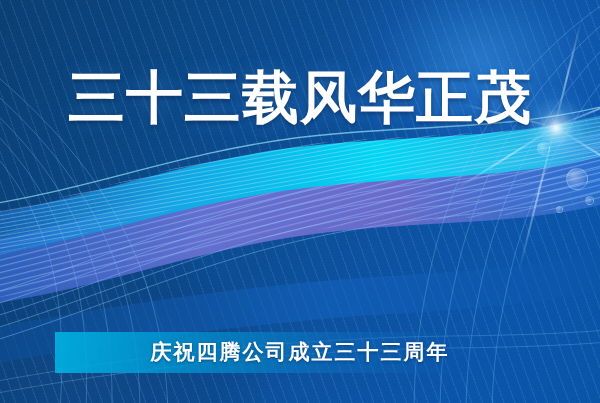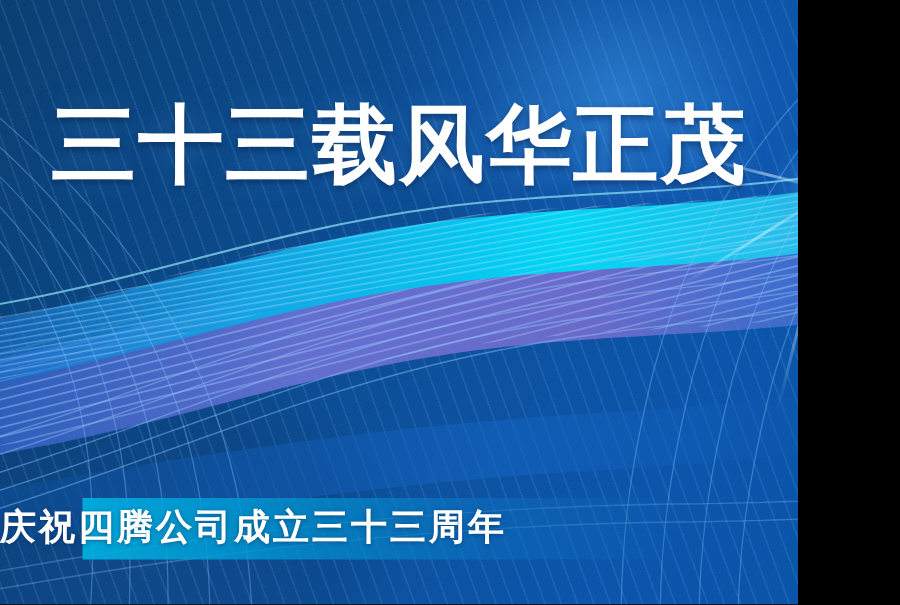--- a/index.html
+++ b/index.html
@@ -2,21 +2,21 @@
 <html><head>
 <meta charset="utf-8">
 <style>
   html, body {
     margin: 0;
     padding: 0;
     background: #000;
   }
   #poster {
     position: relative;
-    width: 532px;
+    width: 600px;
     height: 403px;
     overflow: hidden;
     font-family: "Liberation Sans", "DejaVu Sans", sans-serif;
     background: linear-gradient(118deg,
         #0a3f72 0%,
         #0b4682 22%,
         #0c4c91 42%,
         #0d52a0 62%,
         #0b55ab 82%,
         #0a55a8 100%);
@@ -138,24 +138,24 @@
         rgba(0,176,224,0.92) 0%,
         rgba(0,150,210,0.80) 26%,
         rgba(12,110,190,0.55) 58%,
         rgba(12,90,175,0.18) 84%,
         rgba(12,85,170,0.00) 100%);
     pointer-events: none;
   }
   .subtitle {
     position: absolute;
     left: 0; right: 0; top: 337px;
-    text-align: left;
+    text-align: center;
     color: #ffffff;
     font-family: "Liberation Serif", "DejaVu Serif", serif;
-    font-size: 24px;
+    font-size: 21px;
     font-weight: 700;
     letter-spacing: 2px;
     line-height: 30px;
     white-space: nowrap;
     text-shadow: 0 1px 3px rgba(5,40,85,0.55);
   }
 </style>
 </head>
 <body>
 

